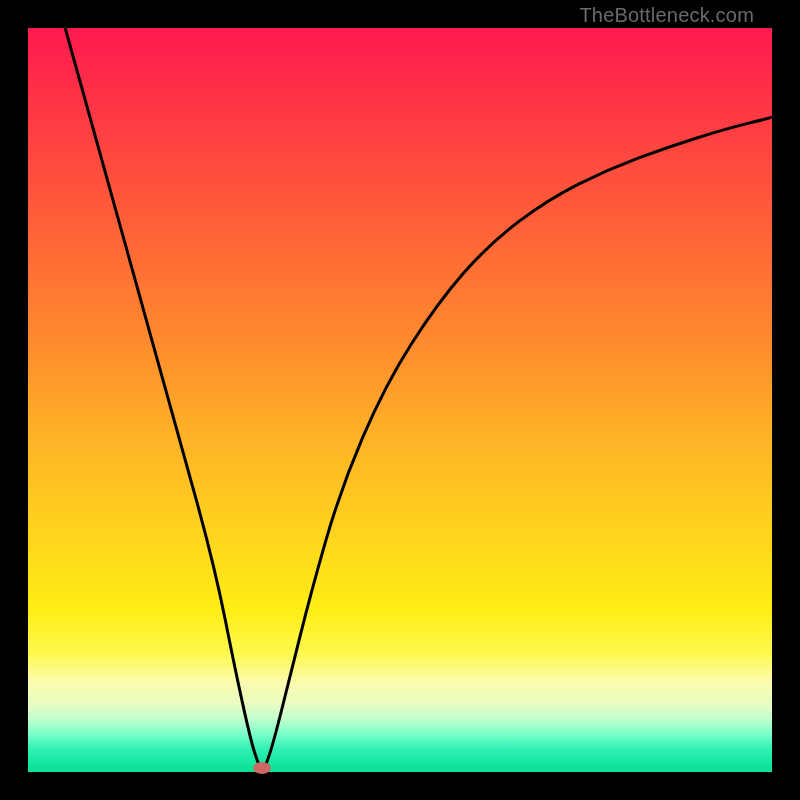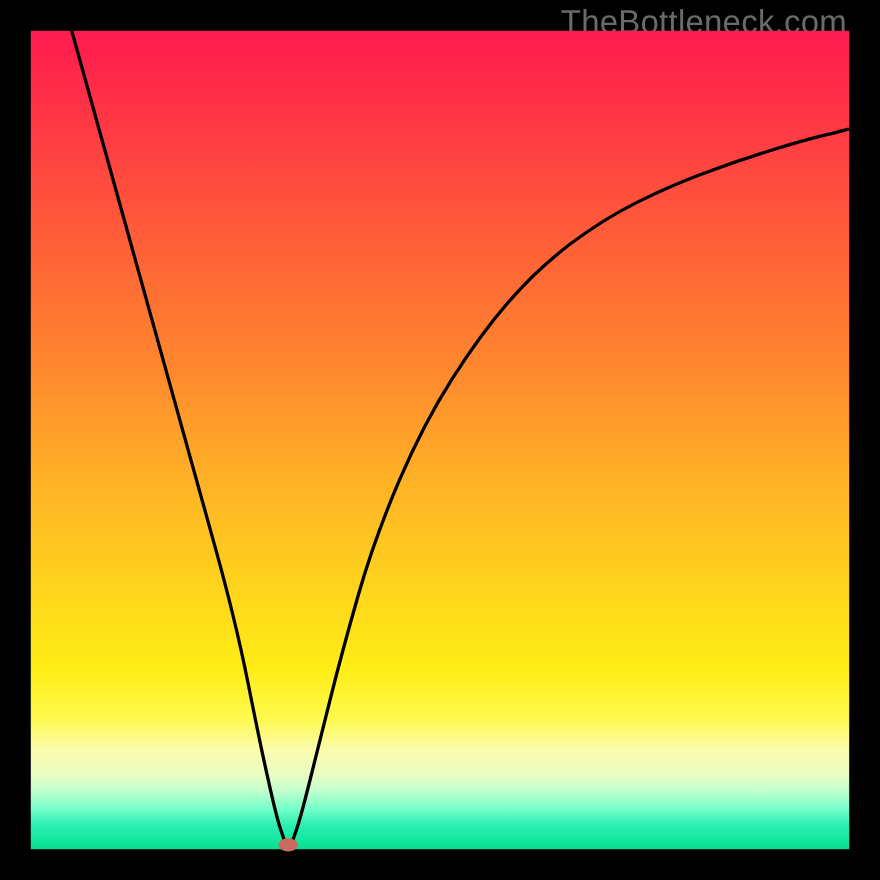--- a/index.html
+++ b/index.html
@@ -39,23 +39,23 @@
       #beffce 93%,
       #76ffc9 95%,
       #2eefb4 97%,
       #11e69c 99%,
       #09de92 100%
     );
   }
   .watermark {
     position: absolute;
     top: 4px;
-    right: 30px;
+    right: 46px;
     color: #6a6a6a;
-    font-size: 30px;
+    font-size: 20px;
     font-weight: 500;
     letter-spacing: 0.2px;
     user-select: none;
   }
   svg.curve {
     position: absolute;
     left: 0;
     top: 0;
     width: 744px;
     height: 744px;

